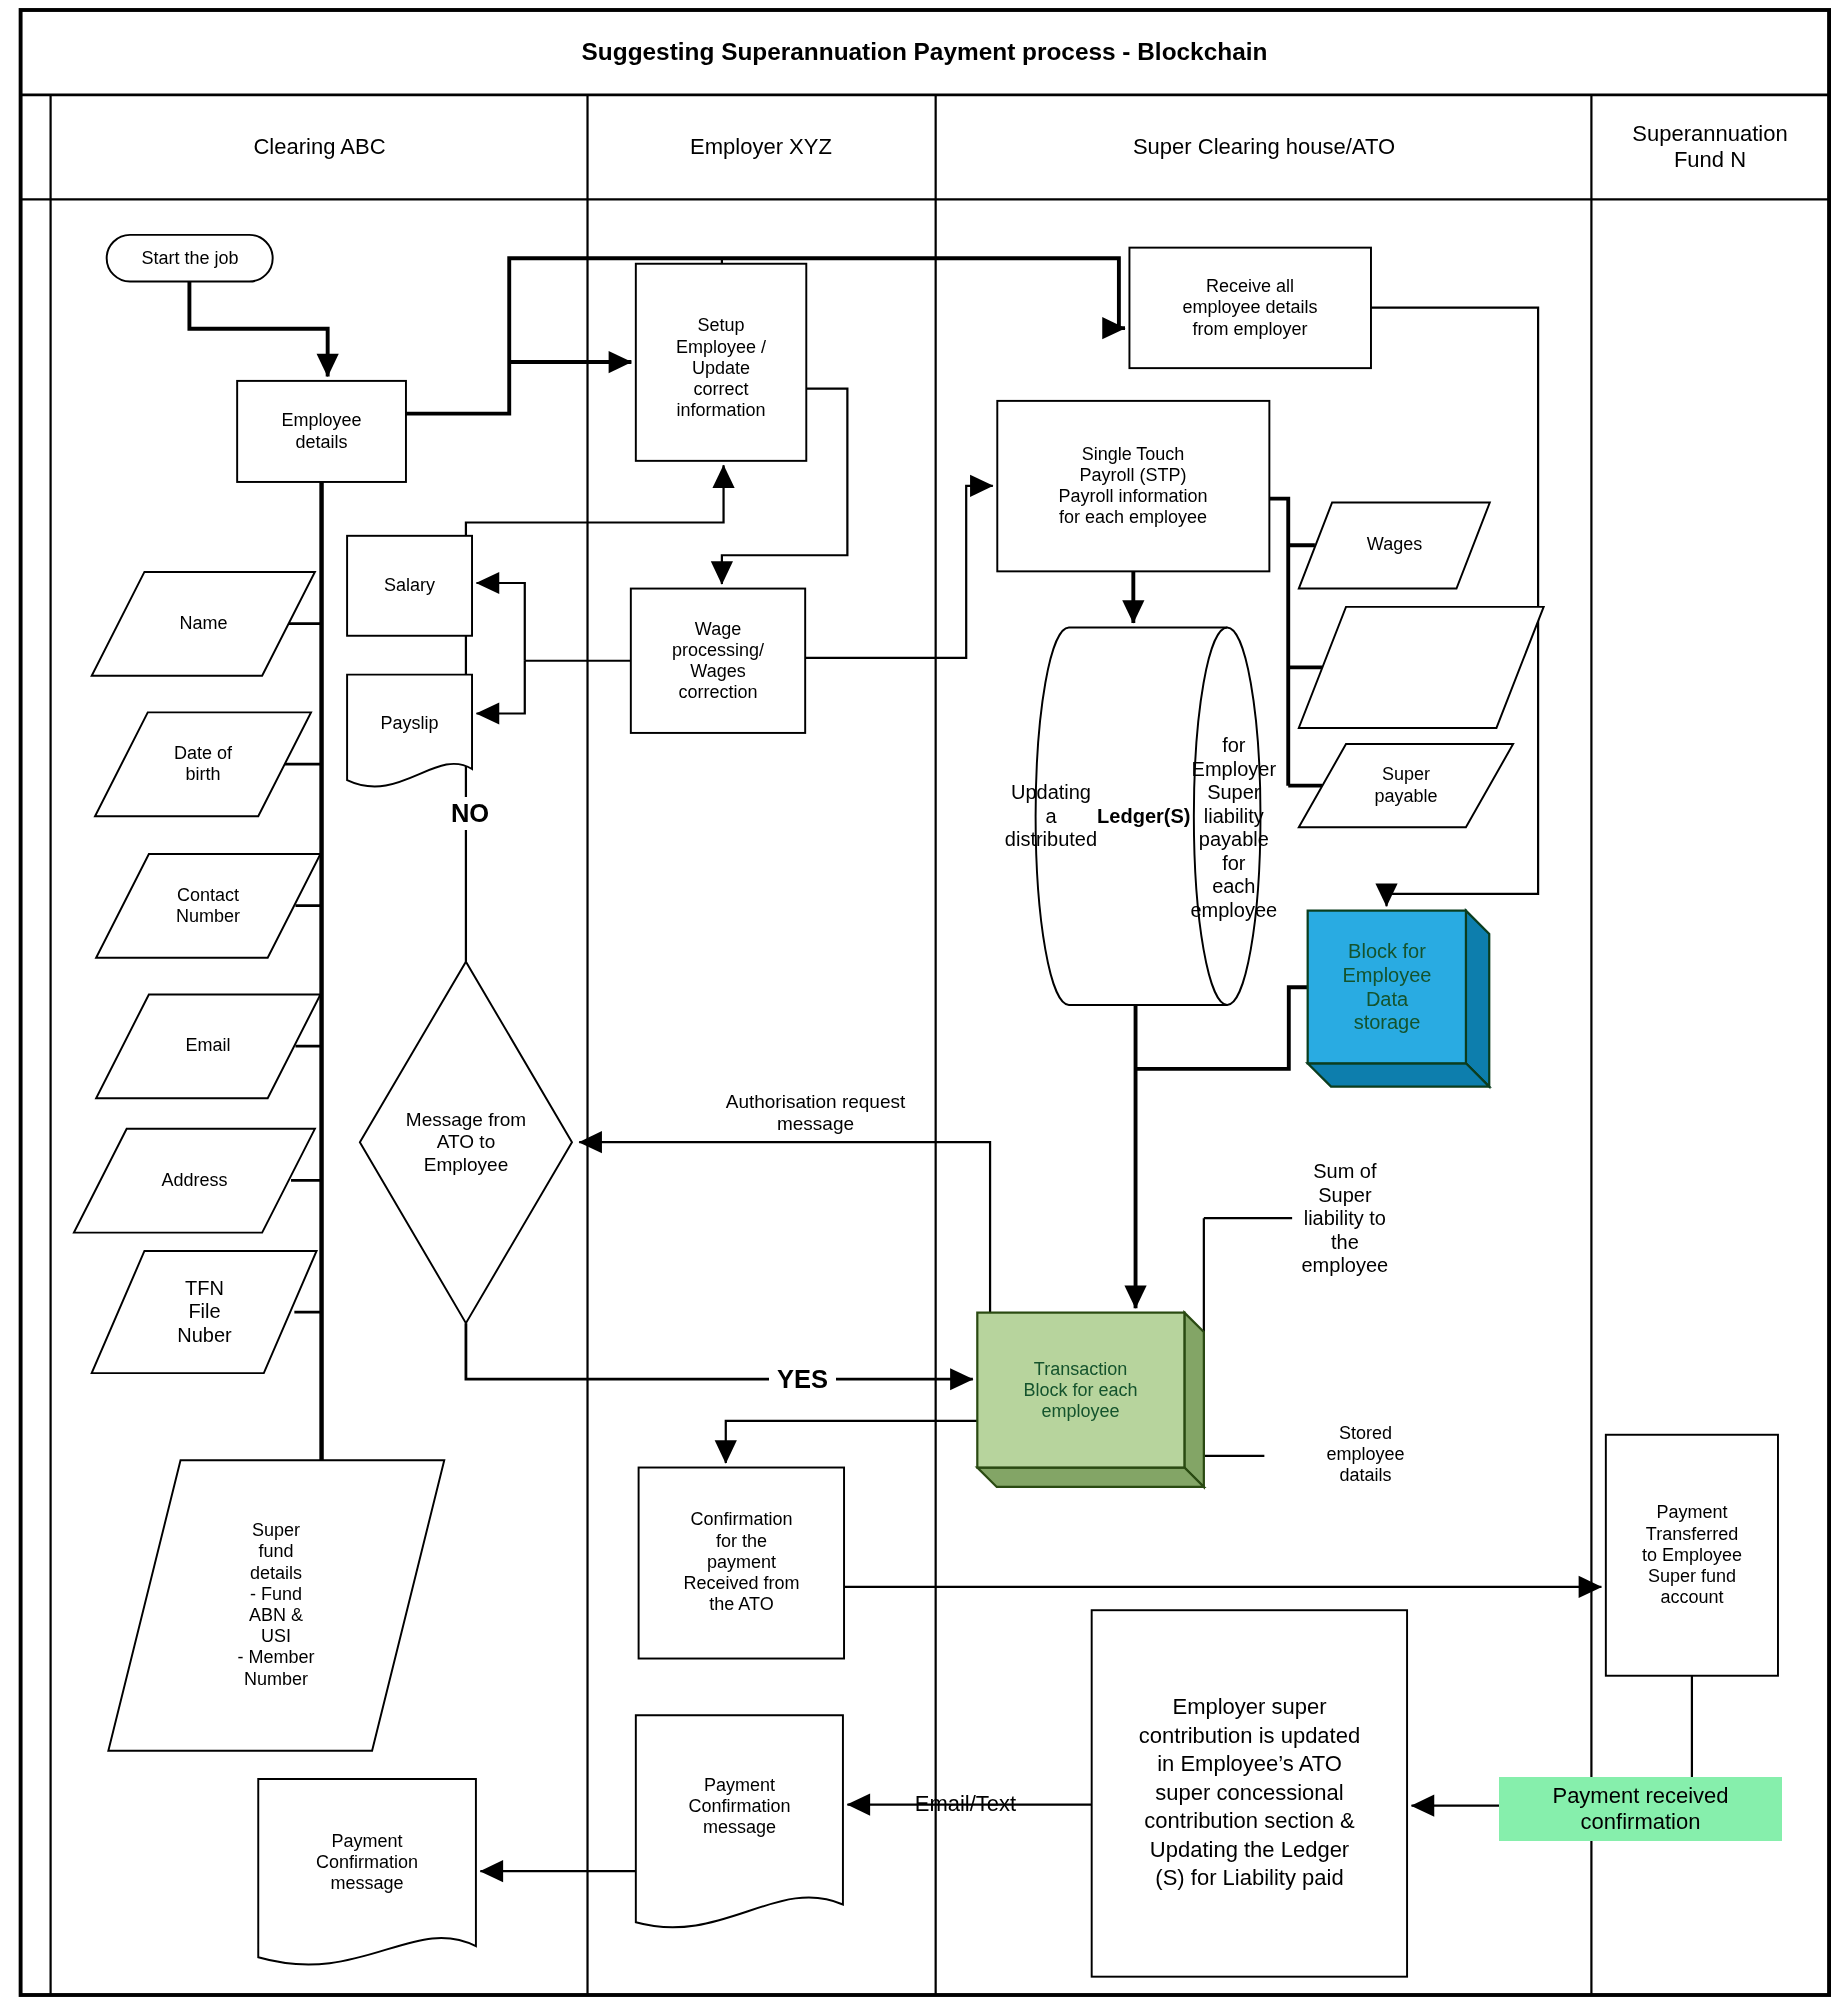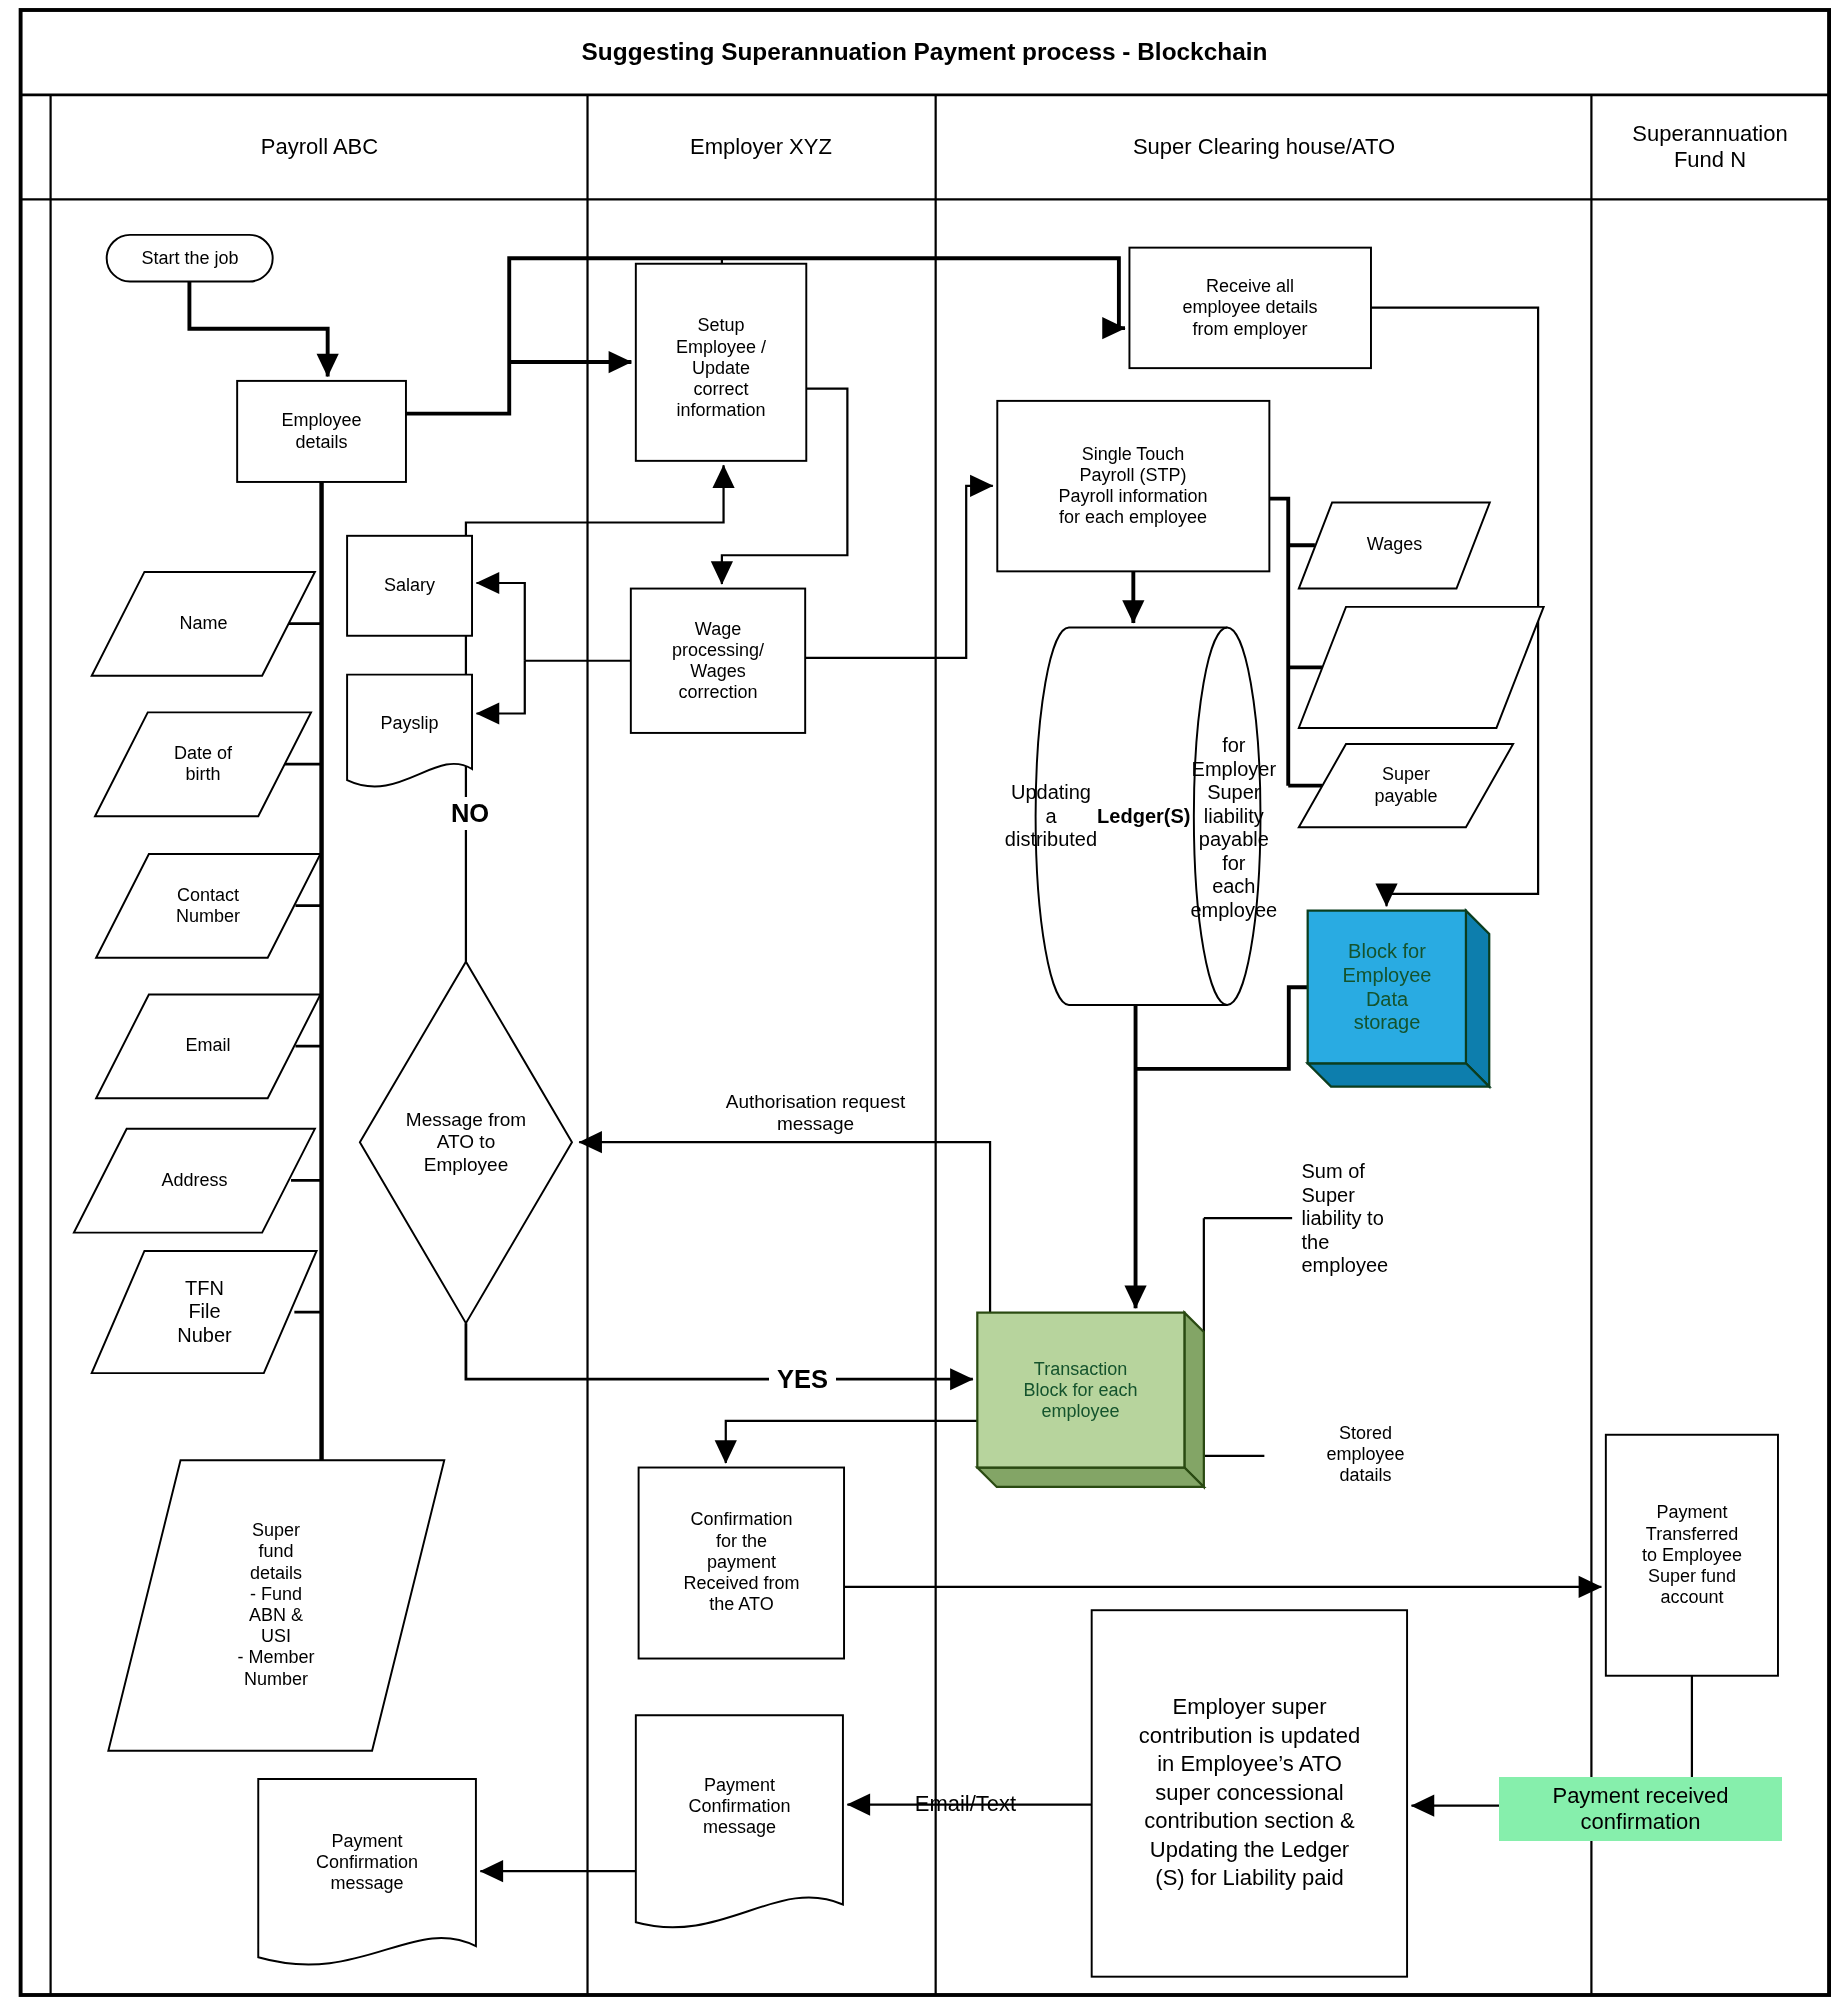--- a/index.html
+++ b/index.html
@@ -8,21 +8,21 @@
   #diagram-svg{position:absolute;left:0;top:0;}
   .txt{position:absolute;display:flex;align-items:center;justify-content:center;
        text-align:center;white-space:pre-line;font-size:18px;line-height:1.18;}
   .title{font-size:24.4px;font-weight:bold;}
   .hdr{font-size:22px;}
   .small{font-size:19px;}
   .tiny{font-size:20px;}
   .big{font-size:22px;line-height:1.3;border-radius:7px;}
   .boldlbl{font-size:25.5px;font-weight:bold;background:#fff;}
   .whitebg{background:#86efac;}
-  .leftalign{justify-content:flex-start;text-align:left;padding-left:30.5px;}
+  .leftalign{justify-content:flex-start;text-align:center;padding-left:30.5px;}
   .greentxt{color:#14532d;}
 </style>
 </head>
 <body>
 
 <div id="canvas">
 
 <svg id="diagram-svg" width="1848" height="2005" viewBox="0 0 3328 3611">
   <defs>
     <marker id="arr" markerUnits="userSpaceOnUse" markerWidth="64" markerHeight="48" refX="43" refY="22" orient="auto">
@@ -105,21 +105,21 @@
   </g>
   <g stroke="#2a4a12" stroke-width="4">
     <polygon fill="#83A566" points="2133,2364 2168,2399 2168,2678 2133,2643"></polygon>
     <polygon fill="#83A566" points="1760,2643 2133,2643 2168,2678 1795,2678"></polygon>
     <rect fill="#B7D49D" x="1760" y="2364" width="373" height="279"></rect>
   </g>
 </svg>
 
 <div class="txt title" style="left:20.5px;top:10px;width:1808px;height:85px;">Suggesting Superannuation Payment process - Blockchain</div>
 
-<div class="txt hdr" style="left:51px;top:95px;width:537px;height:104px;">Payroll ABC</div>
+<div class="txt hdr" style="left:51px;top:95px;width:537px;height:104px;">Clearing ABC</div>
 <div class="txt hdr" style="left:587px;top:95px;width:348px;height:104px;">Employer XYZ</div>
 <div class="txt hdr" style="left:936px;top:95px;width:656px;height:104px;">Super Clearing house/ATO</div>
 <div class="txt hdr" style="left:1591px;top:95px;width:238px;height:104px;">Superannuation
 Fund N</div>
 
 <div class="txt" style="left:107px;top:235px;width:166px;height:47px;">Start the job</div>
 <div class="txt" style="left:237px;top:381px;width:169px;height:101px;">Employee
 details</div>
 <div class="txt" style="left:92px;top:572px;width:223px;height:104px;">Name</div>
 <div class="txt" style="left:95px;top:712px;width:216px;height:104px;">Date of

